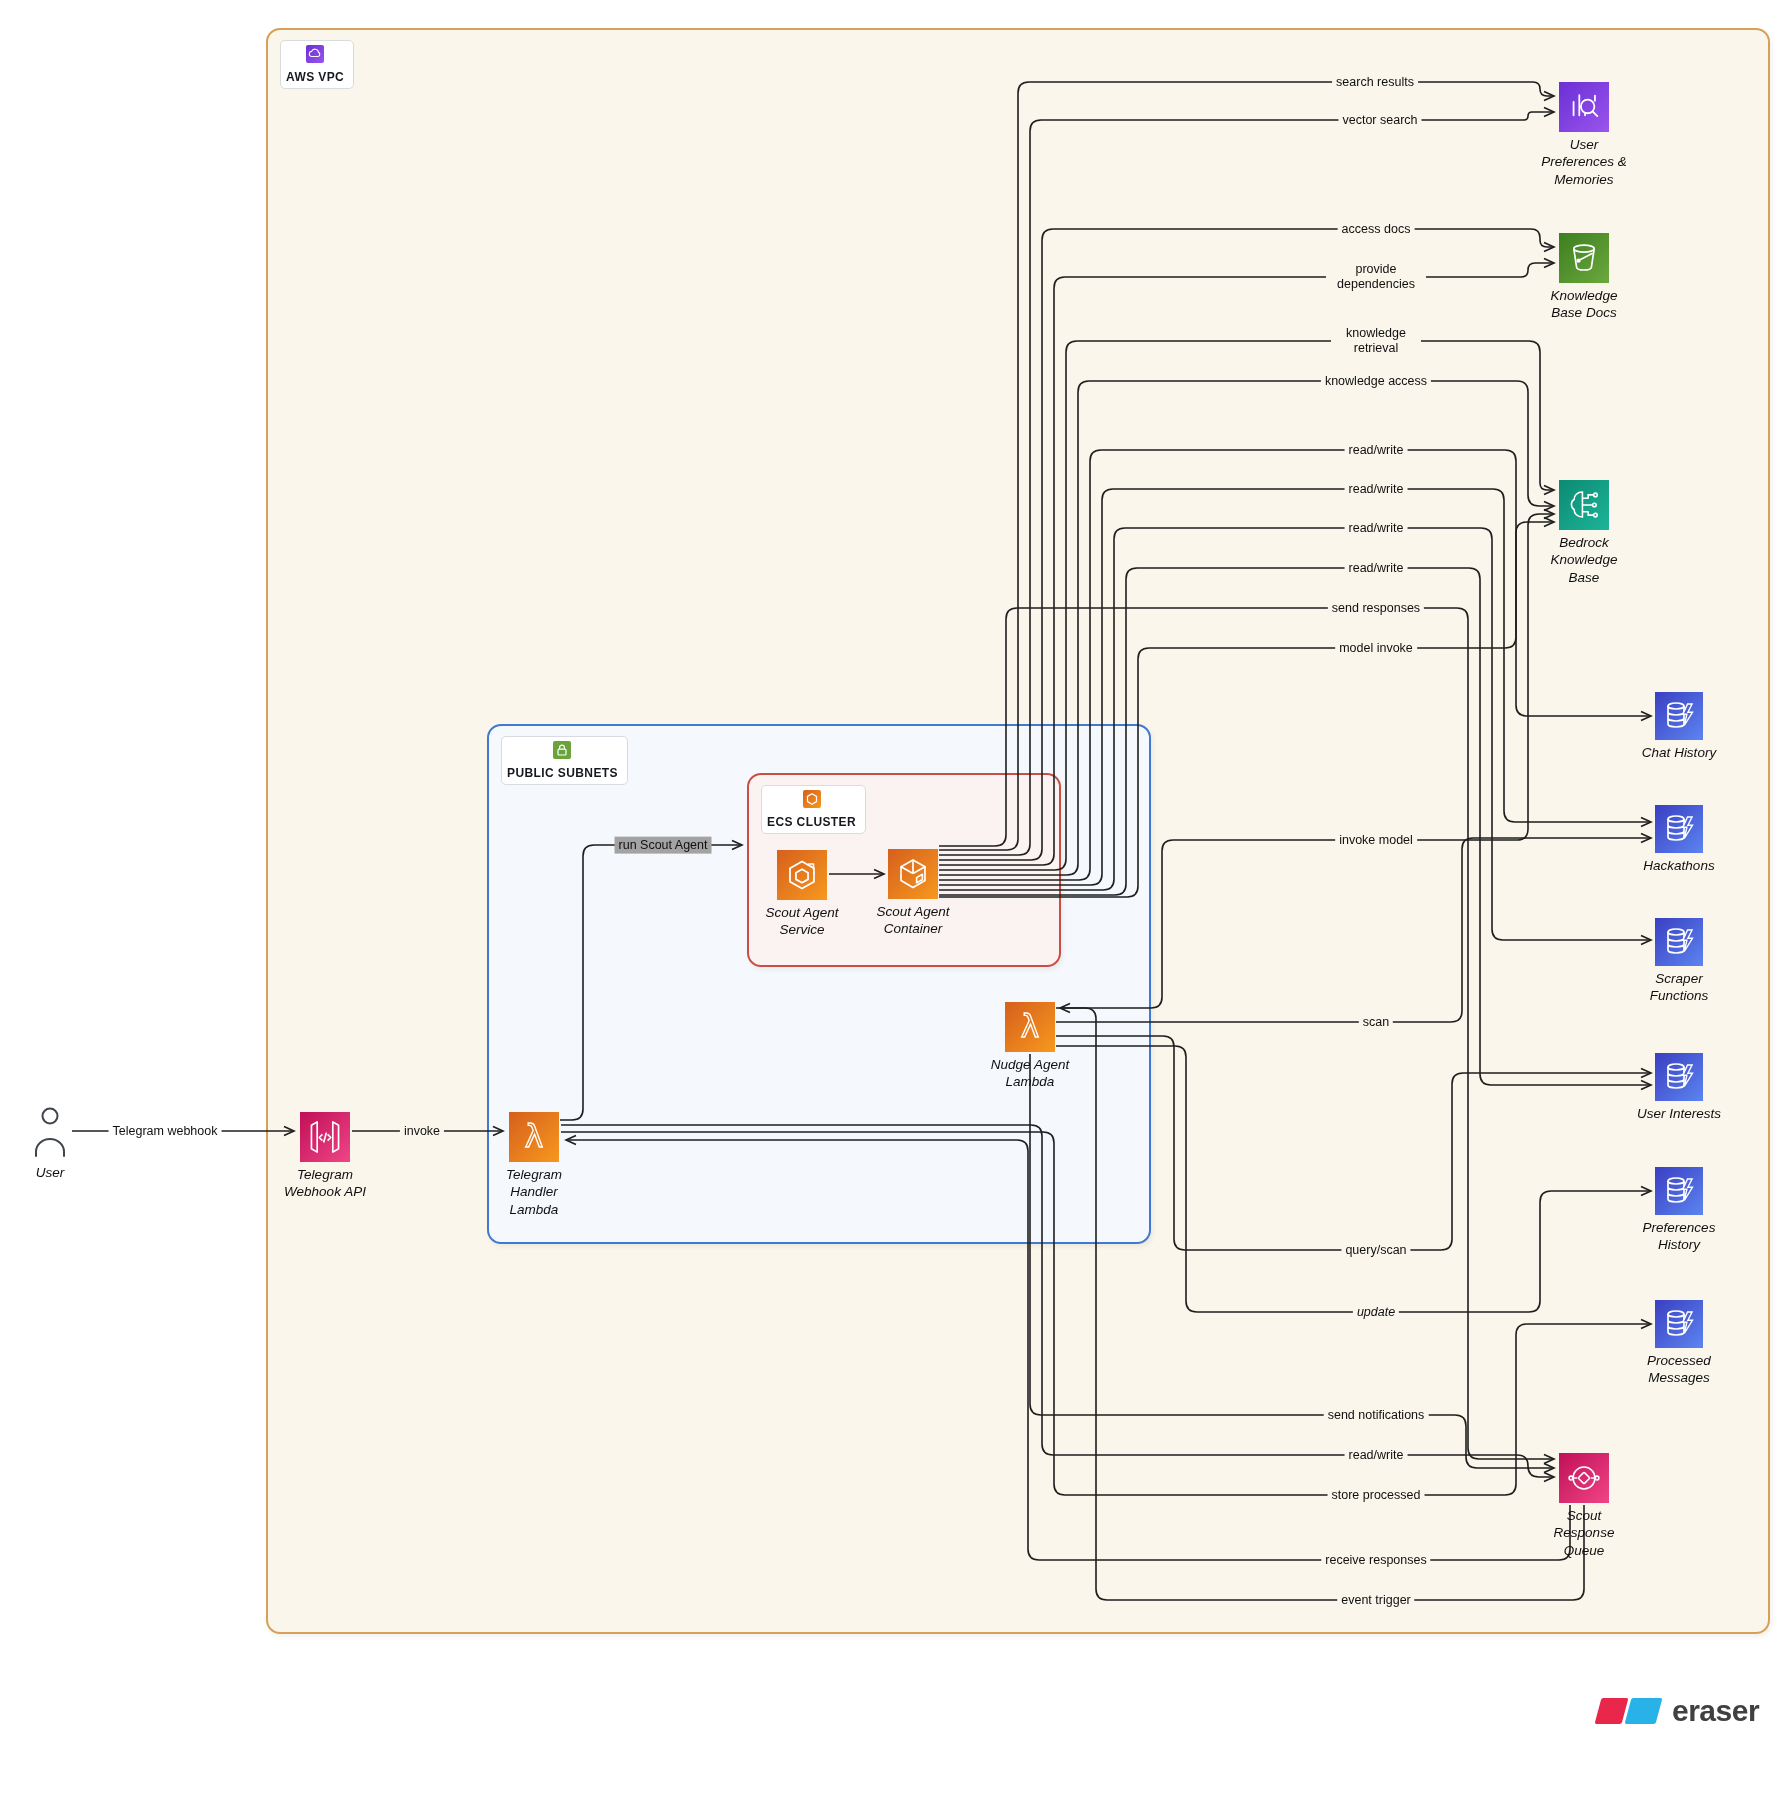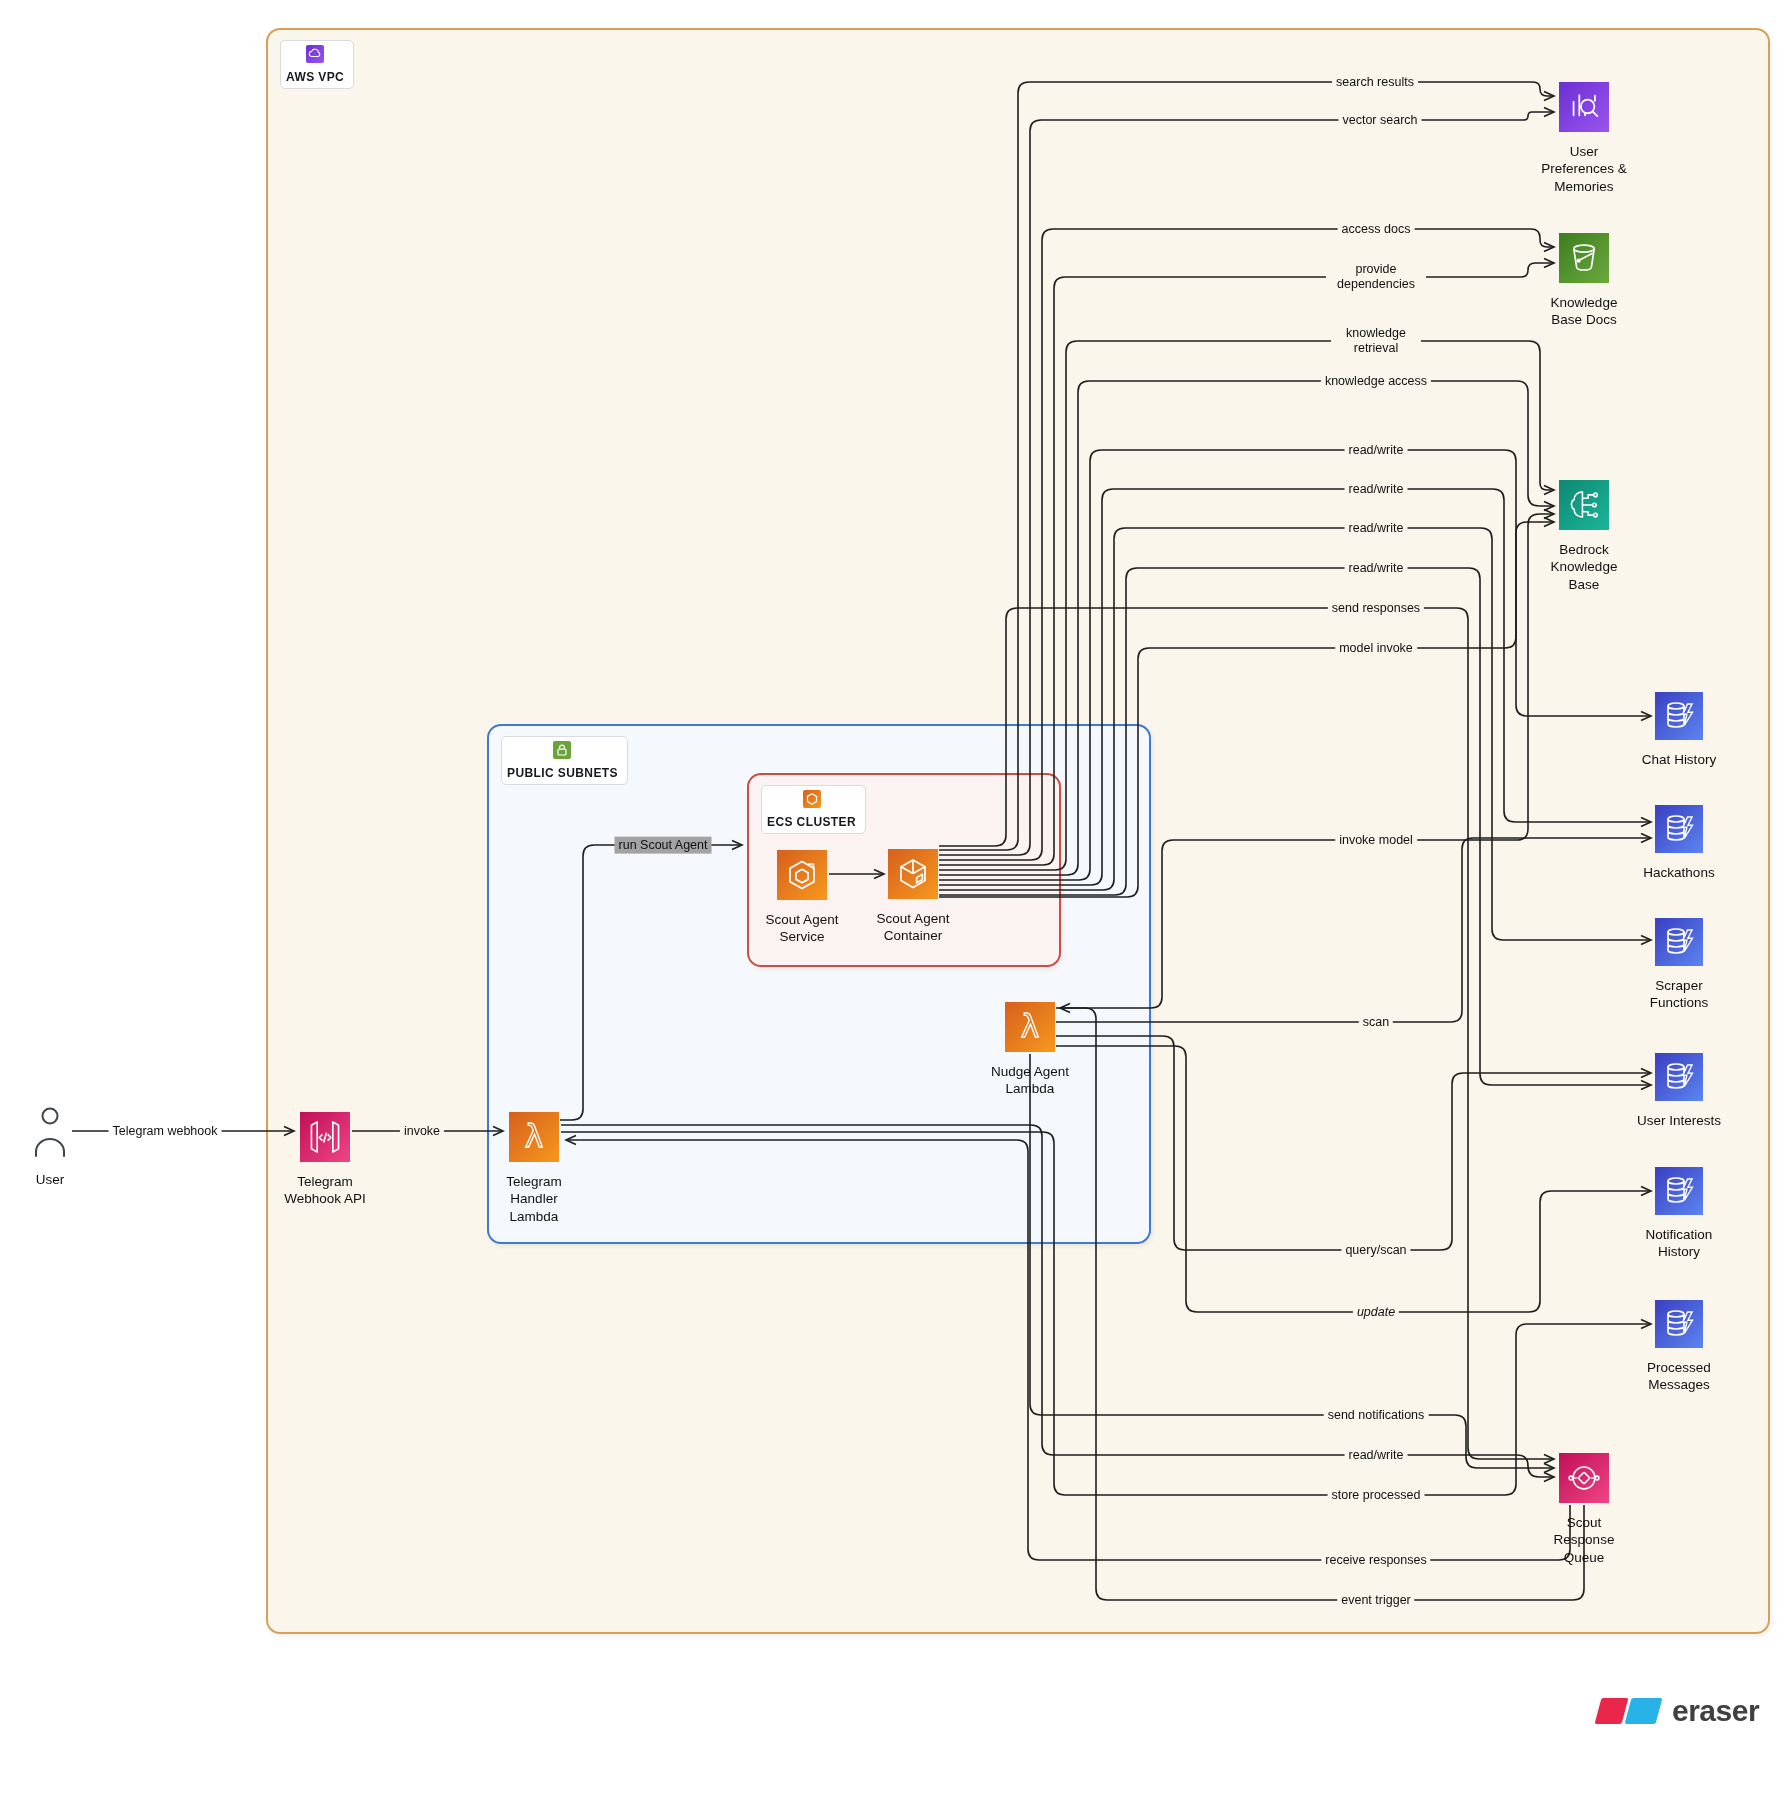--- a/index.html
+++ b/index.html
@@ -13,21 +13,21 @@
   .chip{position:absolute;top:10px;left:12px;display:flex;align-items:center;gap:7px;background:#fff;
         border:1px solid #D8DBDF;border-radius:5px;padding:4px 9px 4px 5px;font-size:12px;font-weight:bold;
         letter-spacing:.4px;color:#16191F;white-space:nowrap;flex-direction:column;}
   .chip svg{display:block;}
   svg.layer{position:absolute;left:0;top:0;z-index:5;pointer-events:none;}
   .edge{fill:none;stroke:#1E1E1E;stroke-width:1.6px;}
   .edge-label{position:absolute;transform:translate(-50%,-50%);z-index:6;background:#FAF6EB;
               font-size:12.5px;line-height:1.18;padding:1px 4px;text-align:center;white-space:nowrap;color:#101010;}
   .node{position:absolute;display:flex;flex-direction:column;align-items:center;z-index:7;}
   .node .icon{display:block;}
-  .node .cap{margin-top:7px;font-size:13.5px;line-height:1.28;text-align:center;color:#101010;}
+  .node .cap{font-size:13.5px;line-height:1.28;text-align:center;color:#101010;font-style:italic;}
   .brand{position:absolute;left:1598px;top:1694px;display:flex;align-items:center;z-index:8;}
   .brand .pr{width:27px;height:26px;background:#E8274B;transform:skewX(-15deg);border-radius:2px;}
   .brand .pb{width:31px;height:26px;background:#29B2E7;transform:skewX(-15deg);border-radius:2px;margin-left:3px;}
   .brand .bt{margin-left:13px;font-size:30px;font-weight:bold;color:#404040;letter-spacing:-.5px;}
   .defs{position:absolute;width:0;height:0;}
 </style>
 </head>
 <body>
 
 <svg class="defs" aria-hidden="true">
@@ -284,21 +284,21 @@
 
   <div class="node" style="left:1629px;top:1167px;width:100px;">
     <span class="icon"><svg width="48" height="48" viewBox="0 0 48 48">
           <rect width="48" height="48" fill="url(#grad-blue)"></rect>
           <g fill="none" stroke="#fff" stroke-width="1.7">
             <ellipse cx="21" cy="14" rx="8" ry="3"></ellipse>
             <path d="M13 14v18a8 3 0 0 0 16 0V14M13 20a8 3 0 0 0 16 0M13 26a8 3 0 0 0 16 0"></path>
             <path d="M32.5 12l-4.6 10.2h4l-2.6 11.3 8.2-13.3h-4.6l4.2-8.2z" stroke-width="1.4" fill="#4A63DC"></path>
           </g>
         </svg></span>
-    <span class="cap">Notification History</span>
+    <span class="cap">Preferences History</span>
   </div>
 
   <div class="node" style="left:1629px;top:1300px;width:100px;">
     <span class="icon"><svg width="48" height="48" viewBox="0 0 48 48">
           <rect width="48" height="48" fill="url(#grad-blue)"></rect>
           <g fill="none" stroke="#fff" stroke-width="1.7">
             <ellipse cx="21" cy="14" rx="8" ry="3"></ellipse>
             <path d="M13 14v18a8 3 0 0 0 16 0V14M13 20a8 3 0 0 0 16 0M13 26a8 3 0 0 0 16 0"></path>
             <path d="M32.5 12l-4.6 10.2h4l-2.6 11.3 8.2-13.3h-4.6l4.2-8.2z" stroke-width="1.4" fill="#4A63DC"></path>
           </g>

